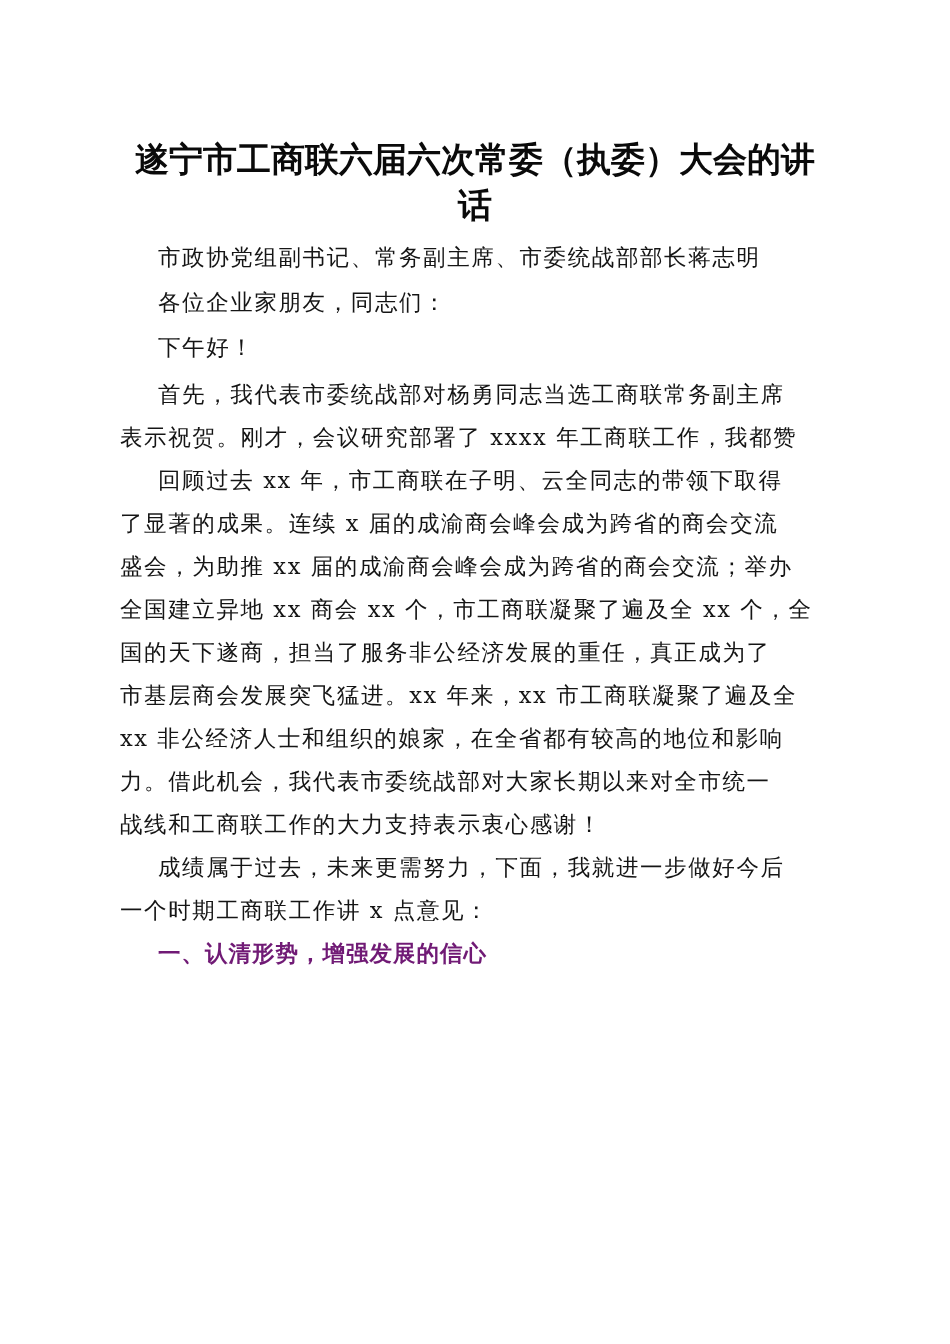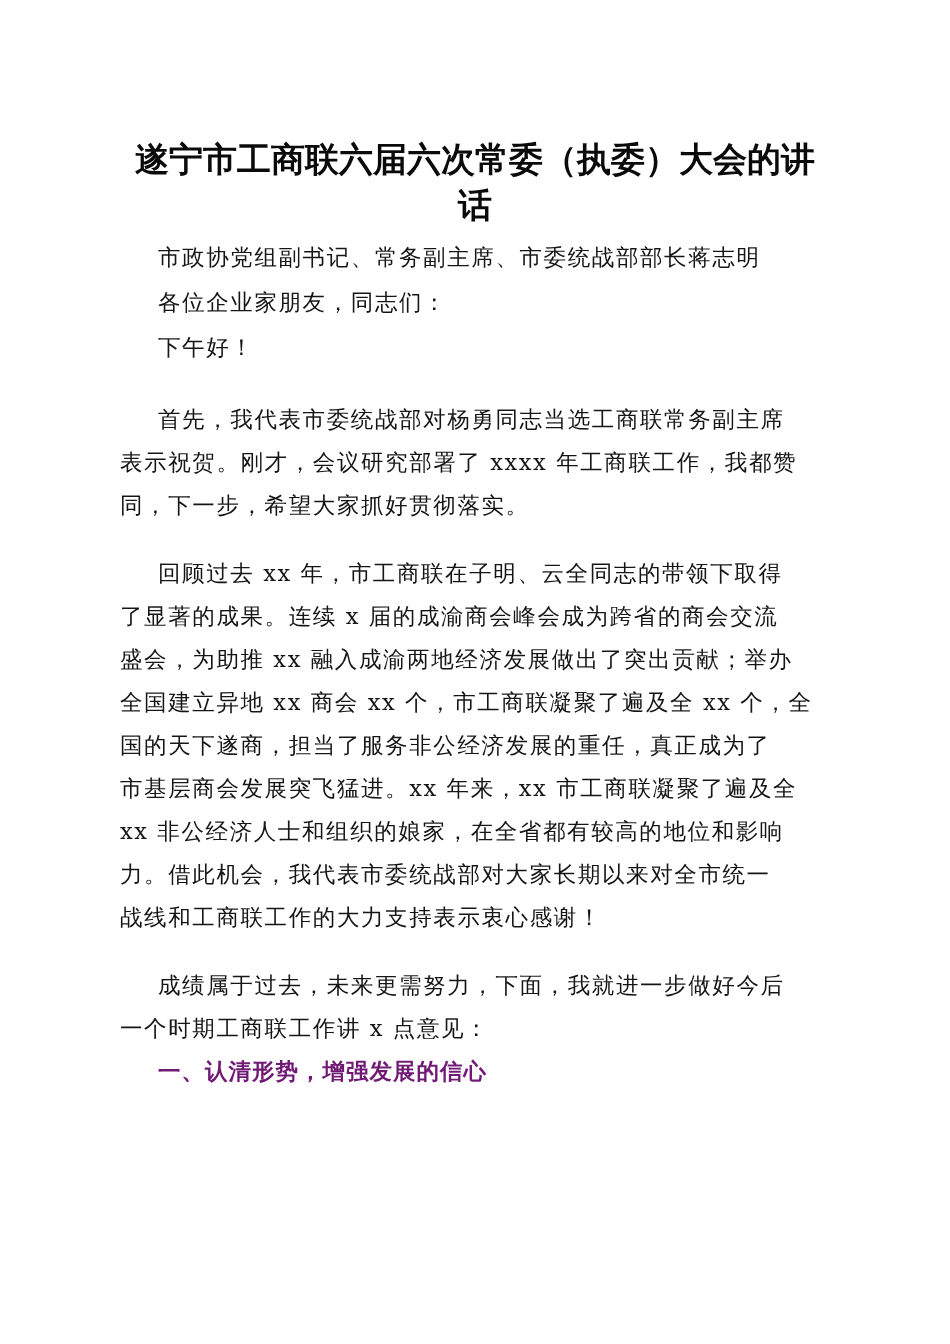--- a/index.html
+++ b/index.html
@@ -43,21 +43,21 @@
   }
   .ln {
     display: block;
     white-space: nowrap;
     font-size: 22.5px;
     line-height: 43px;
     height: 43px;
     letter-spacing: 1.6px;
     color: #151515;
   }
-  .ln.indent { padding-left: 38px; margin-top: 25px; }
+  .ln.indent { padding-left: 38px; }
   .ln.salute { padding-left: 38px; height: 45px; line-height: 45px; }
   .gap { display:block; height: 3px; }
   .heading {
     display: block;
     white-space: nowrap;
     padding-left: 38px;
     font-family: "DejaVu Sans", "Liberation Sans", sans-serif;
     font-weight: bold;
     font-size: 22.5px;
     line-height: 43px;
@@ -82,27 +82,26 @@
       <span class="ln salute">市政协党组副书记、常务副主席、市委统战部部长蒋志明</span>
       <span class="ln salute">各位企业家朋友，同志们：</span>
       <span class="ln salute">下午好！</span>
     </div>
 
     <span class="gap"></span>
 
     <div>
       <span class="ln indent">首先，我代表市委统战部对杨勇同志当选工商联常务副主席</span>
       <span class="ln">表示祝贺。刚才，会议研究部署了 xxxx 年工商联工作，我都赞</span>
-      <span class="ln">同，下一步，希望大家抓好贯彻落实。</span>
     </div>
 
     <div>
       <span class="ln indent">回顾过去 xx 年，市工商联在子明、云全同志的带领下取得</span>
       <span class="ln">了显著的成果。连续 x 届的成渝商会峰会成为跨省的商会交流</span>
-      <span class="ln">盛会，为助推 xx 融入成渝两地经济发展做出了突出贡献；举办</span>
+      <span class="ln">盛会，为助推 xx 届的成渝商会峰会成为跨省的商会交流；举办</span>
       <span class="ln">全国建立异地 xx 商会 xx 个，市工商联凝聚了遍及全 xx 个，全</span>
       <span class="ln">国的天下遂商，担当了服务非公经济发展的重任，真正成为了</span>
       <span class="ln">市基层商会发展突飞猛进。xx 年来，xx 市工商联凝聚了遍及全</span>
       <span class="ln">xx 非公经济人士和组织的娘家，在全省都有较高的地位和影响</span>
       <span class="ln">力。借此机会，我代表市委统战部对大家长期以来对全市统一</span>
       <span class="ln">战线和工商联工作的大力支持表示衷心感谢！</span>
     </div>
 
     <div>
       <span class="ln indent">成绩属于过去，未来更需努力，下面，我就进一步做好今后</span>

